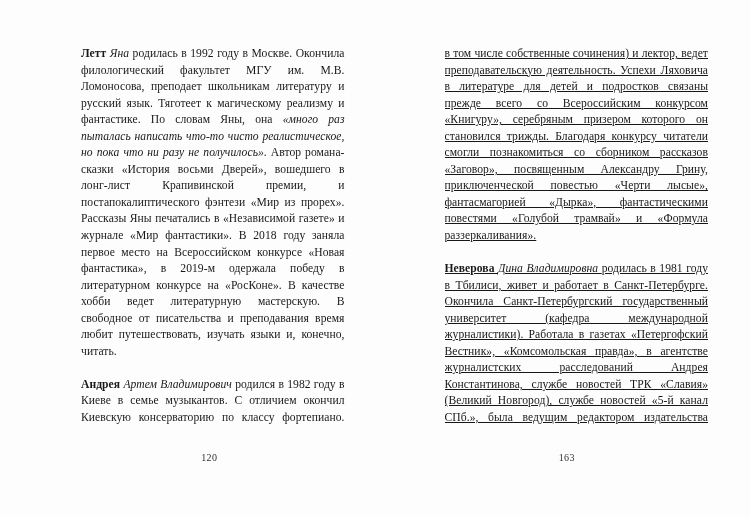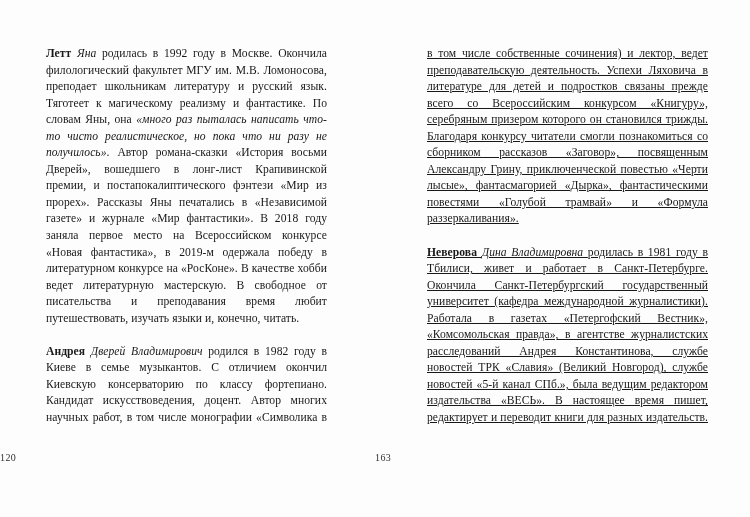--- a/index.html
+++ b/index.html
@@ -15,20 +15,21 @@
     color: #181818;
     overflow: hidden;
     position: relative;
   }
 
   .spread {
     position: absolute;
     inset: 0;
     display: flex;
     flex-direction: row;
+    padding-left: 35px;
   }
 
   .page {
     position: relative;
     width: 375px;
     height: 517px;
     box-sizing: border-box;
   }
 
   .page-left  { padding: 46px 48px 0 46px; }
@@ -61,20 +62,21 @@
   .para .given,
   .para .quote {
     font-style: italic;
   }
 
   .folio {
     position: absolute;
     left: 0;
     right: 9px;
     top: 452px;
+    text-align: center;
     font-size: 10px;
     line-height: 12px;
     color: #303030;
     letter-spacing: 0.04em;
   }
 
   
   .grain {
     position: absolute;
     inset: 0;
@@ -89,21 +91,21 @@
   }
 </style>
 </head>
 <body>
 
 <div class="spread">
 
   <div class="page page-left">
     <div class="column">
       <p class="para"><b>Летт </b><i>Яна </i><span>родилась в 1992 году в Москве. Окончила филологический факультет МГУ им. М.В. Ломоносова, преподает школьникам литературу и русский язык. Тяготеет к магическому реализму и фантастике. По словам Яны, она </span><i>«много раз пыталась написать что-то чисто реалистическое, но пока что ни разу не получилось»</i><span>. Автор романа-сказки «История восьми Дверей», вошедшего в лонг-лист Крапивинской премии, и постапокалиптического фэнтези «Мир из прорех». Рассказы Яны печатались в «Независимой газете» и журнале «Мир фантастики». В 2018 году заняла первое место на Всероссийском конкурсе «Новая фантастика», в 2019-м одержала победу в литературном конкурсе на «РосКоне». В качестве хобби ведет литературную мастерскую. В свободное от писательства и преподавания время любит путешествовать, изучать языки и, конечно, читать.</span></p>
-      <p class="para"><b>Андрея </b><i>Дверей Владимирович </i><span>родился в 1982 году в Киеве в семье музыкантов. С отличием окончил Киевскую консерваторию по классу фортепиано. Кандидат искусствоведения, доцент. Автор многих научных работ, в том числе монографии «Символика в поздних произведениях Рахманинова». Выступает как концертирующий пианист (исполняет</span></p>
+      <p class="para"><b>Андрея </b><i>Артем Владимирович </i><span>родился в 1982 году в Киеве в семье музыкантов. С отличием окончил Киевскую консерваторию по классу фортепиано. Кандидат искусствоведения, доцент. Автор многих научных работ, в том числе монографии «Символика в поздних произведениях Рахманинова». Выступает как концертирующий пианист (исполняет</span></p>
     </div>
     <div class="folio">120</div>
   </div>
 
   <div class="page page-right">
     <div class="column">
       <p class="para"><span>в том числе собственные сочинения) и лектор, ведет преподавательскую деятельность. Успехи Ляховича в литературе для детей и подростков связаны прежде всего со Всероссийским конкурсом «Книгуру», серебряным призером которого он становился трижды. Благодаря конкурсу читатели смогли познакомиться со сборником рассказов «Заговор», посвященным Александру Грину, приключенческой повестью «Черти лысые», фантасмагорией «Дырка», фантастическими повестями «Голубой трамвай» и «Формула раззеркаливания».</span></p>
       <p class="para"><b>Неверова </b><i>Дина Владимировна </i><span>родилась в 1981 году в Тбилиси, живет и работает в Санкт-Петербурге. Окончила Санкт-Петербургский государственный университет (кафедра международной журналистики). Работала в газетах «Петергофский Вестник», «Комсомольская правда», в агентстве журналистских расследований Андрея Константинова, службе новостей ТРК «Славия» (Великий Новгород), службе новостей «5-й канал СПб.», была ведущим редактором издательства «ВЕСЬ». В настоящее время пишет, редактирует и переводит книги для разных издательств. Художественную прозу начала писать еще в школе, любимый жанр — рассказ. С 2015 года — участница литературной мастерской Андрея</span></p>
     </div>
     <div class="folio">163</div>

